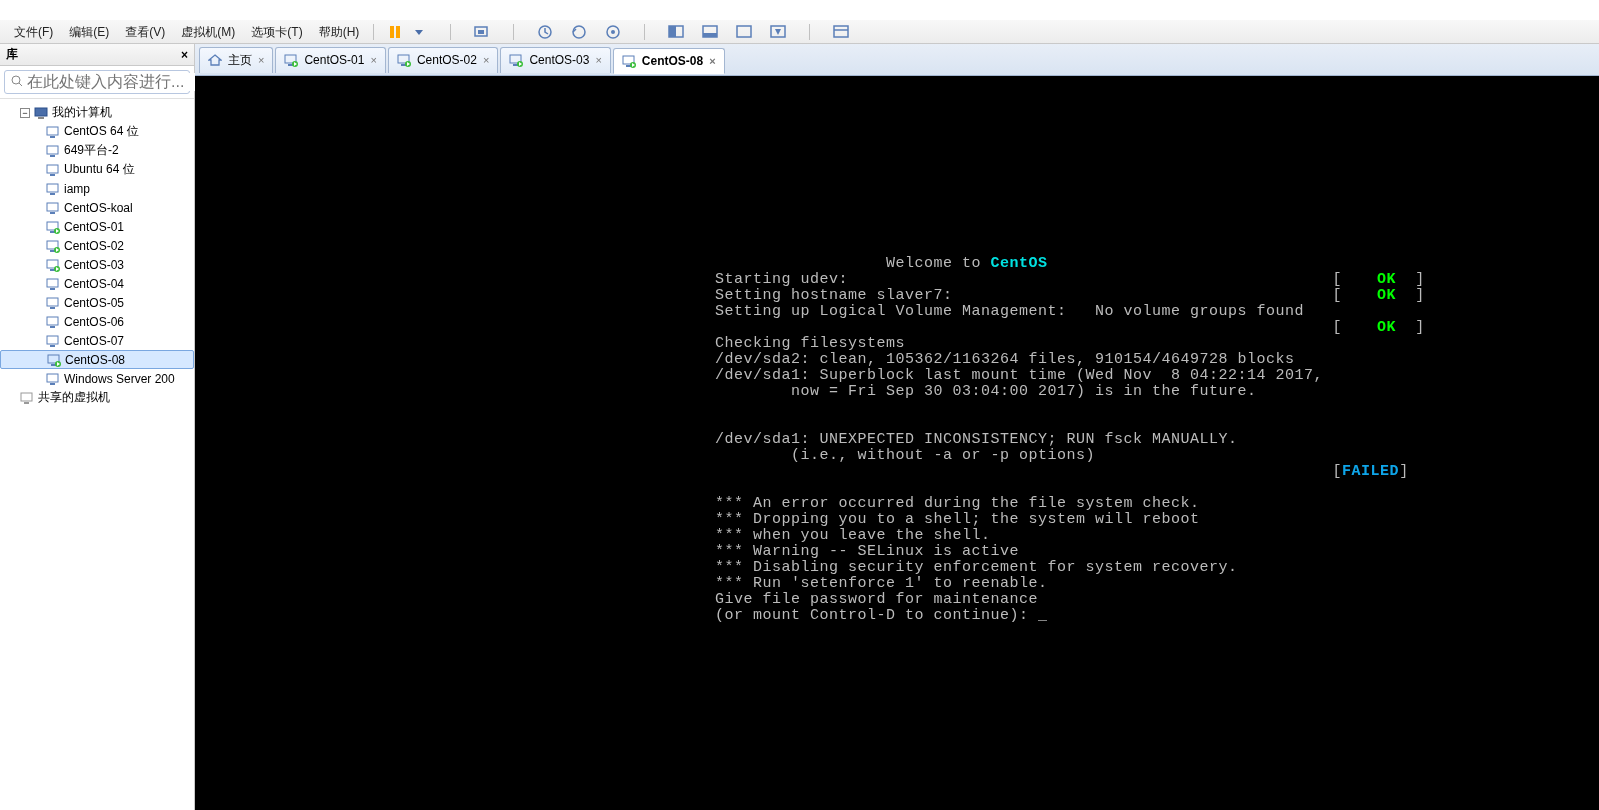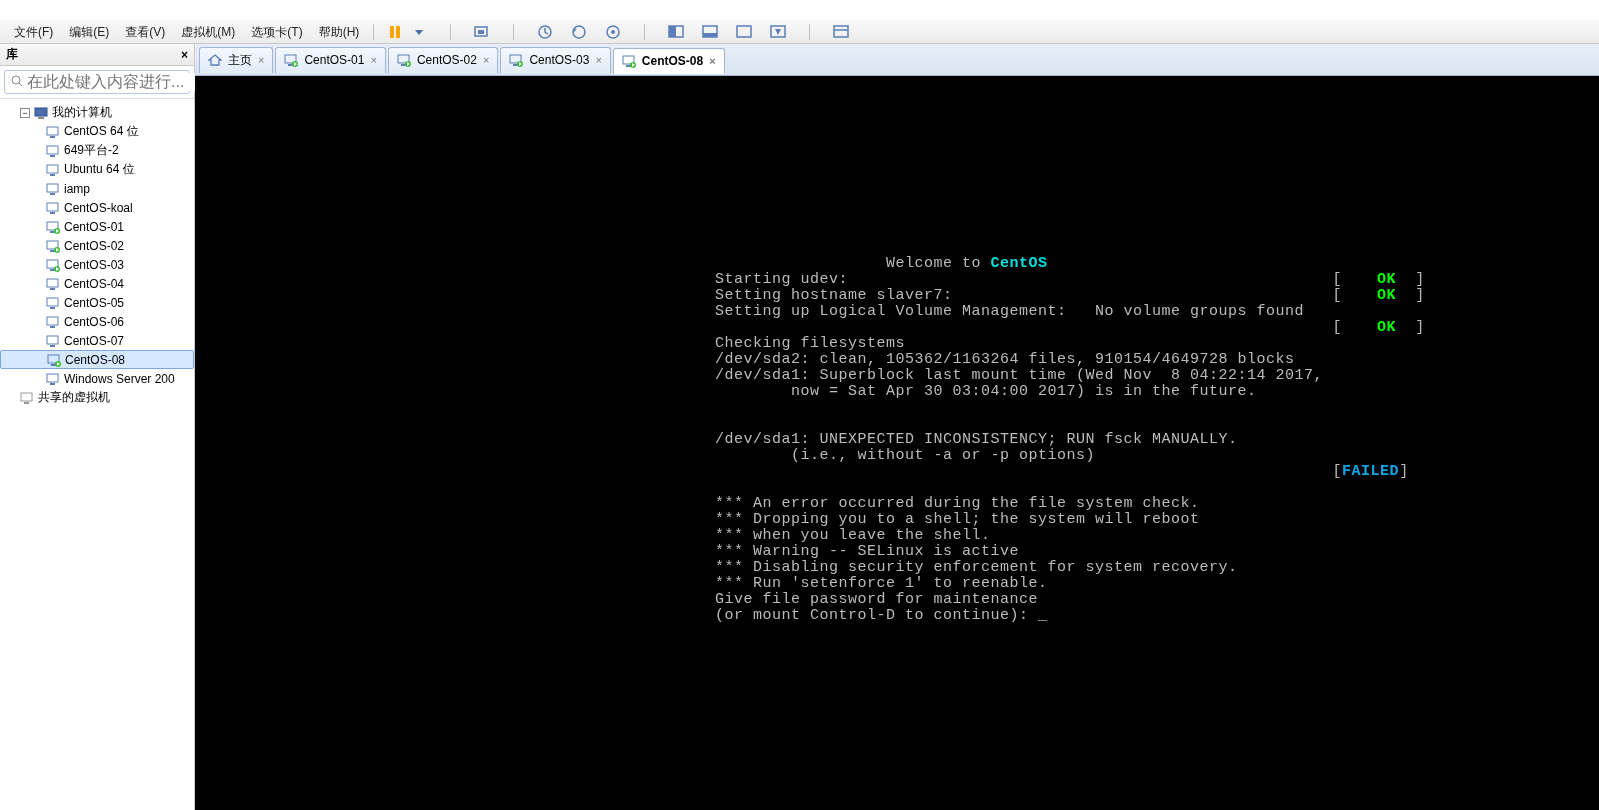--- a/index.html
+++ b/index.html
@@ -366,21 +366,21 @@
         </div>
       </div>
     <div class="console"><span>                  Welcome to </span><span class="cyan">CentOS</span>
 <span>Starting udev:                                                   [  </span><span class="ok">OK</span><span>  ]</span>
 <span>Setting hostname slaver7:                                        [  </span><span class="ok">OK</span><span>  ]</span>
 <span>Setting up Logical Volume Management:   No volume groups found</span>
 <span>                                                                 [  </span><span class="ok">OK</span><span>  ]</span>
 <span>Checking filesystems</span>
 <span>/dev/sda2: clean, 105362/1163264 files, 910154/4649728 blocks</span>
 <span>/dev/sda1: Superblock last mount time (Wed Nov  8 04:22:14 2017,</span>
-<span>        now = Sat Apr 30 03:04:00 2017) is in the future.</span>
+<span>        now = Fri Sep 30 03:04:00 2017) is in the future.</span>
 
 
 <span>/dev/sda1: UNEXPECTED INCONSISTENCY; RUN fsck MANUALLY.</span>
 <span>        (i.e., without -a or -p options)</span>
 <span>                                                                 [</span><span class="failed">FAILED</span><span>]</span>
 
 <span>*** An error occurred during the file system check.</span>
 <span>*** Dropping you to a shell; the system will reboot</span>
 <span>*** when you leave the shell.</span>
 <span>*** Warning -- SELinux is active</span>

